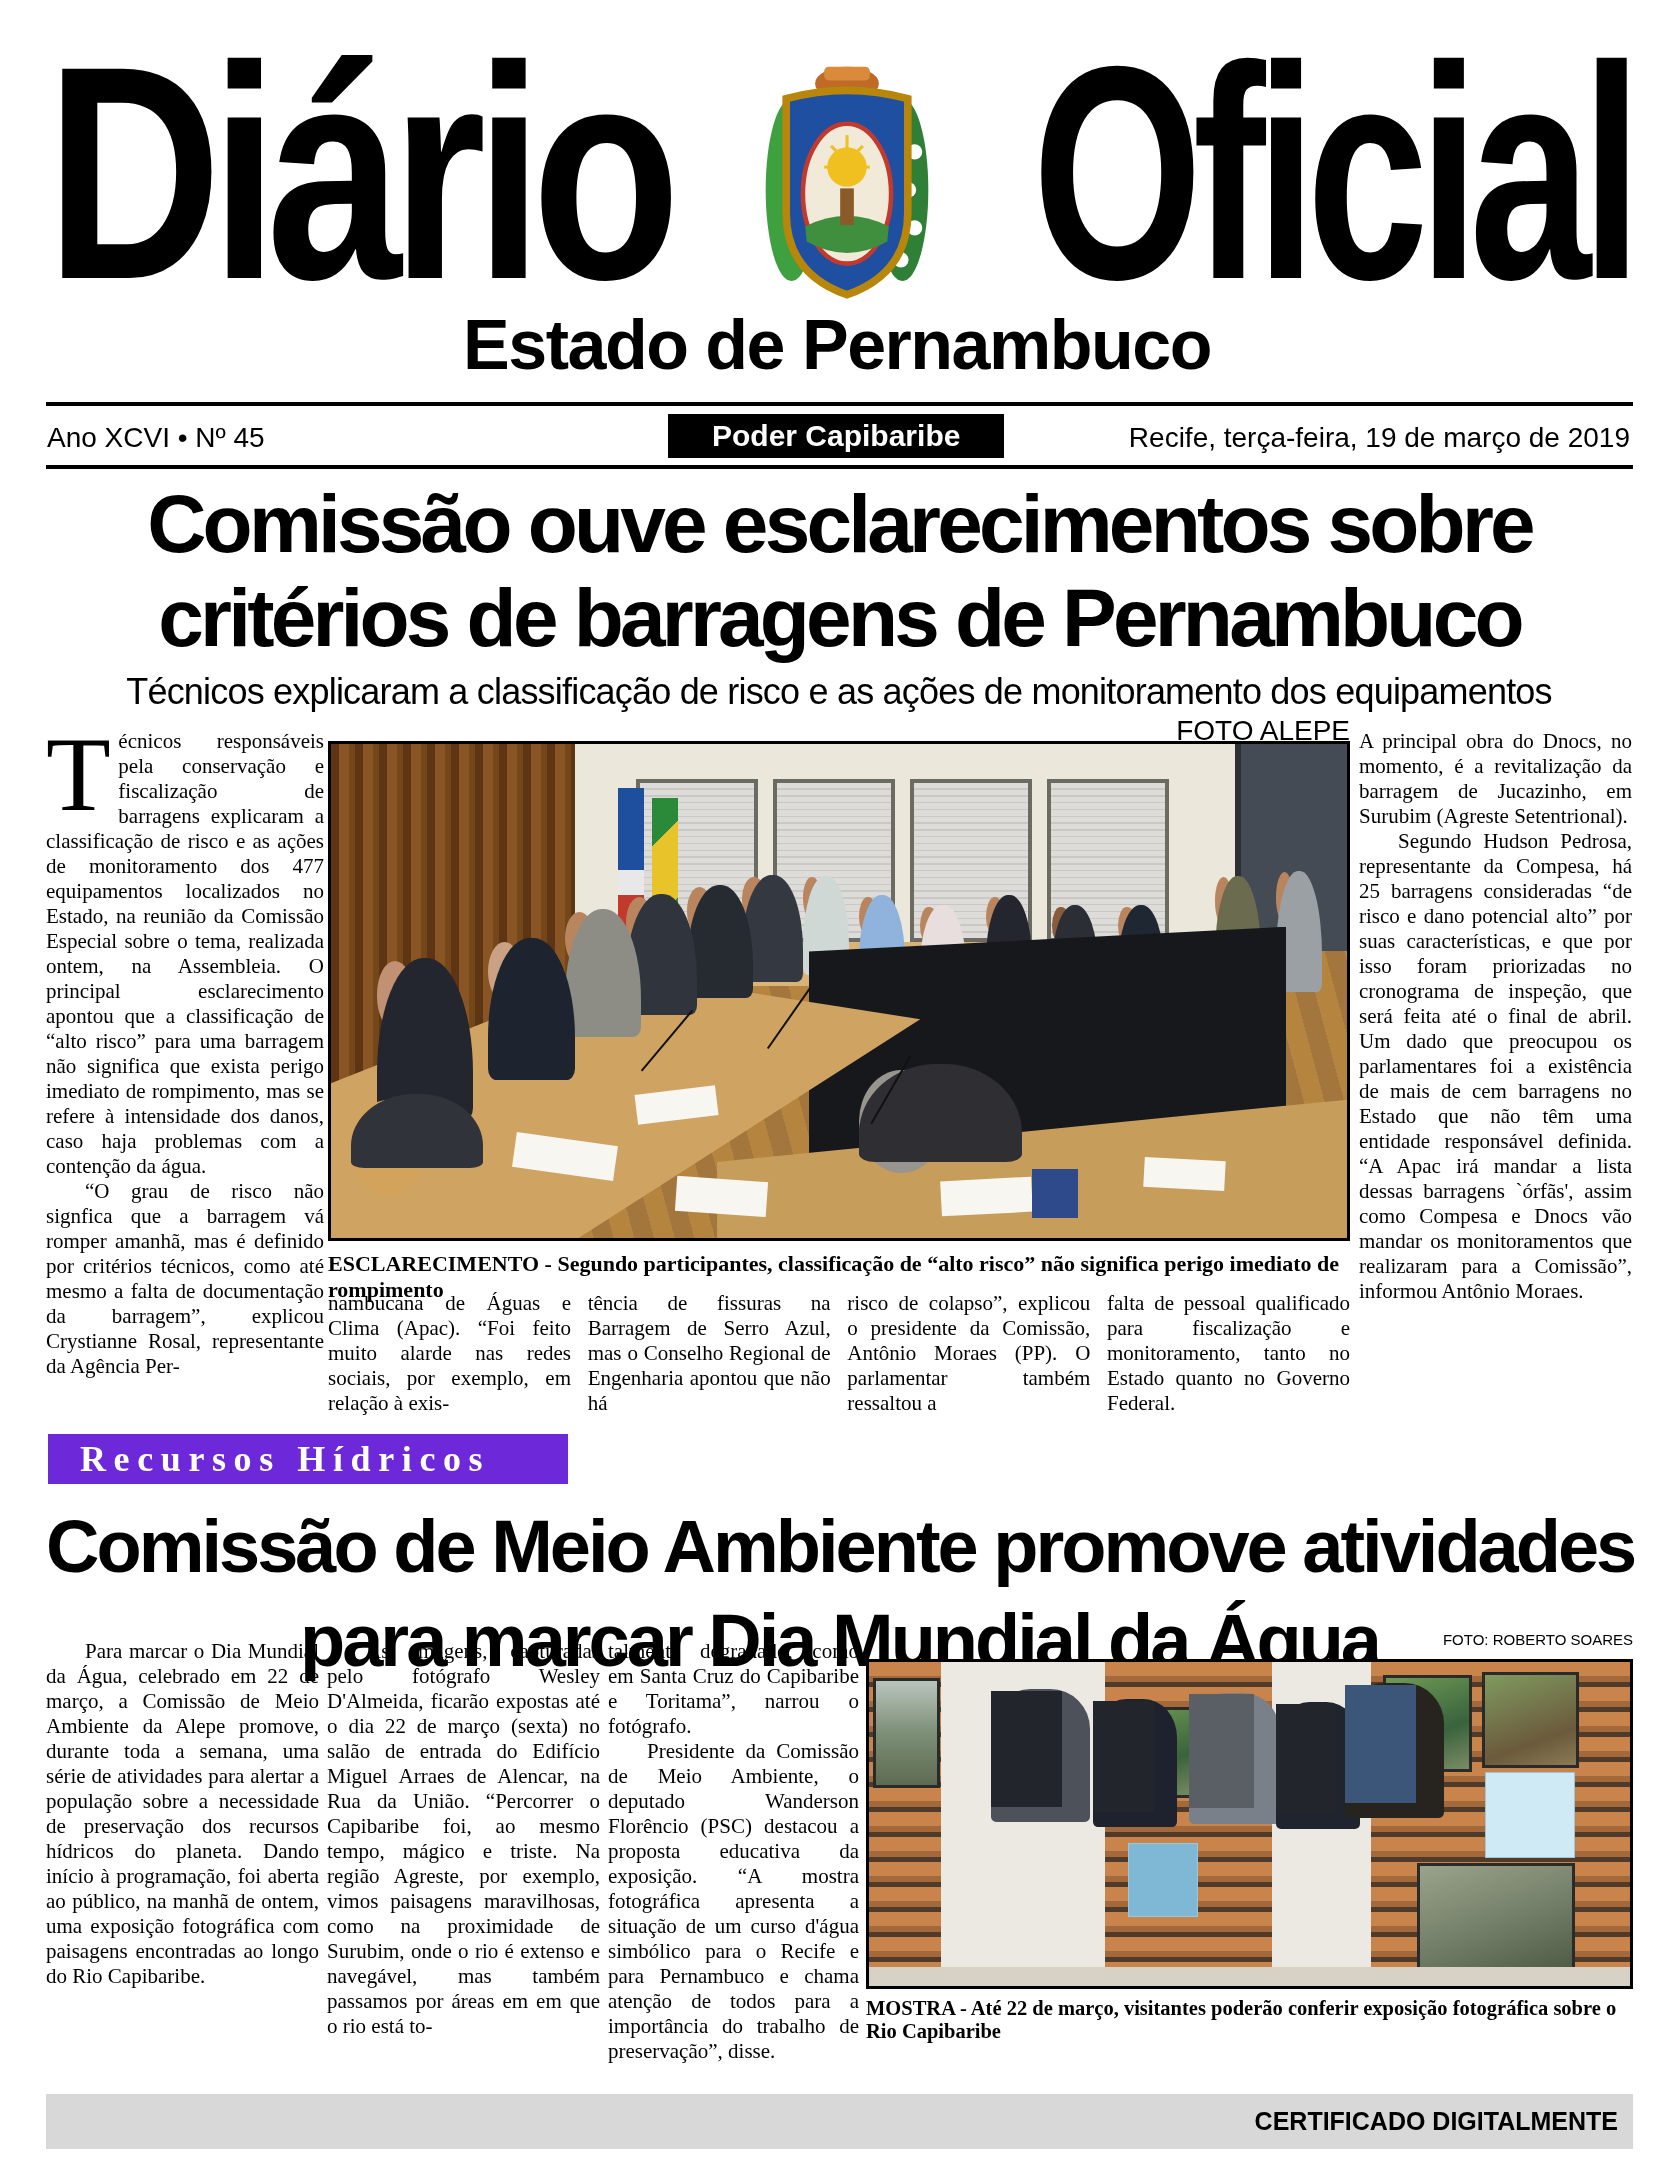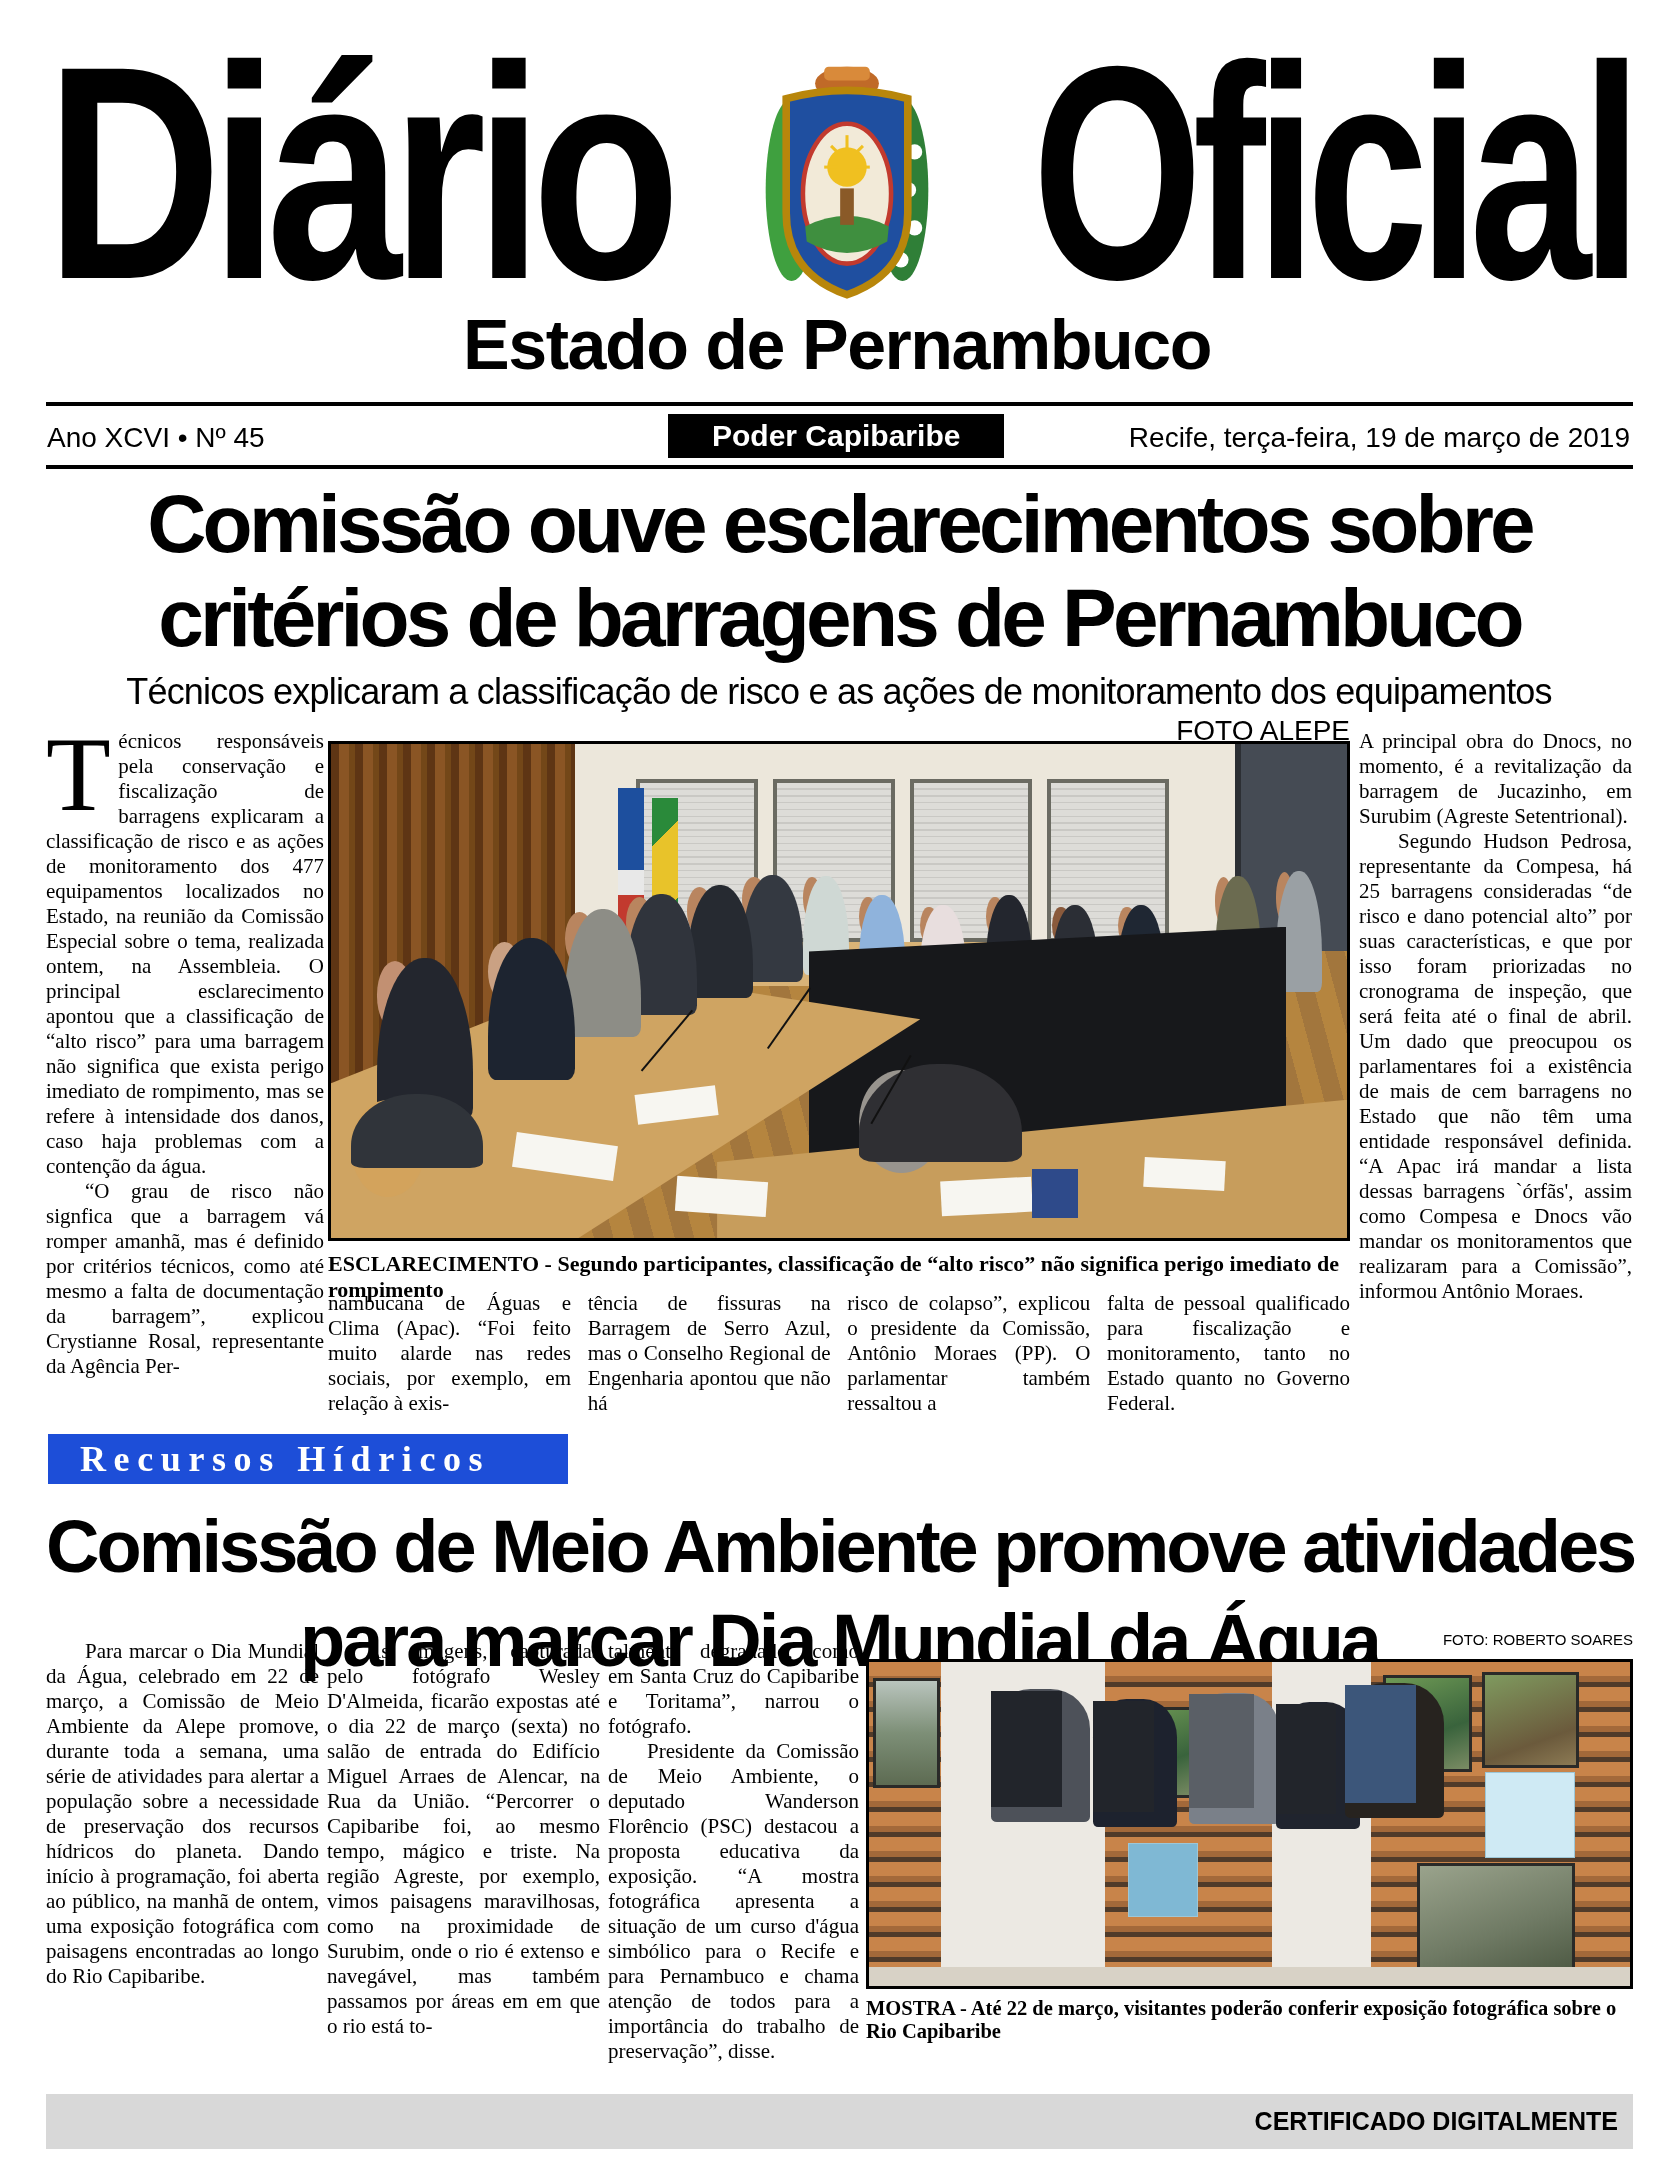--- a/index.html
+++ b/index.html
@@ -30,21 +30,21 @@
   .h2line{left:46px;width:1587px;text-align:center;font-family:"Liberation Sans",sans-serif;
           font-weight:bold;font-size:74px;line-height:1;letter-spacing:-3px;white-space:nowrap;}
 
   
   .col{font-size:21px;line-height:25px;text-align:justify;}
   .col p{margin:0;}
   .col p.indent{text-indent:39px;}
   .dropcap{float:left;font-size:106px;line-height:.78;padding:4.6px 7.6px 0 0;}
   .credit{font-family:"Liberation Sans",sans-serif;font-size:28px;text-align:right;}
   .caption{font-weight:bold;font-size:22px;}
-  .kicker{background:#1d4ed8;color:#fff;font-weight:bold;font-size:36px;letter-spacing:7.6px;
+  .kicker{background:#6d28d9;color:#fff;font-weight:bold;font-size:36px;letter-spacing:7.6px;
           line-height:50px;padding-left:32px;}
   .footerbar{background:#d8d8d8;text-align:right;font-family:"Liberation Sans",sans-serif;
              font-weight:bold;font-size:25px;line-height:55px;padding-right:15px;box-sizing:border-box;margin-top:47px;}
 
   
   .photo{border:3px solid #000;box-sizing:border-box;overflow:hidden;}
   .photo *{position:absolute;}
   .p1{background:#e8e2d6;}
   .p1-wood{left:0;top:0;width:24%;height:74%;
     background:repeating-linear-gradient(90deg,#5e3514 0 7.6px,#8a5524 7.6px 18px,#734718 18px 24px);}

